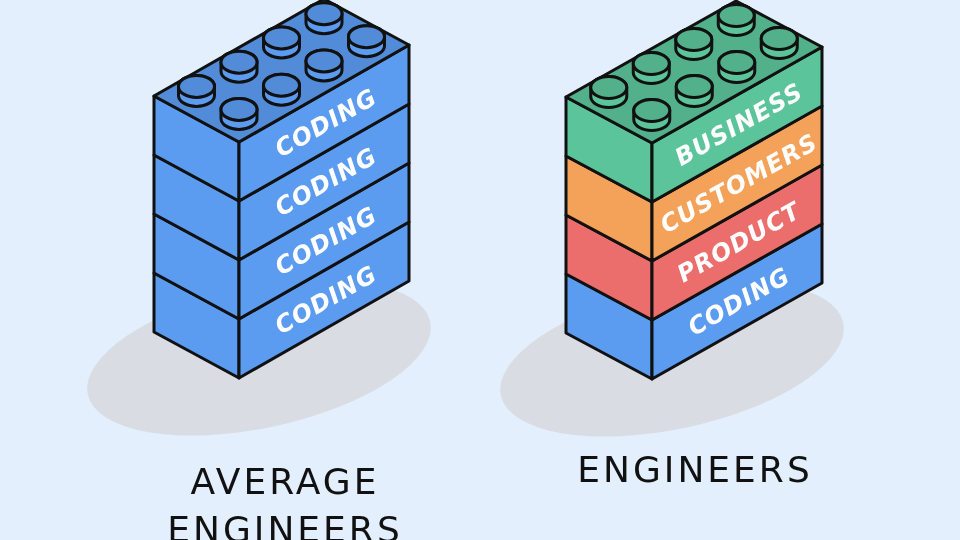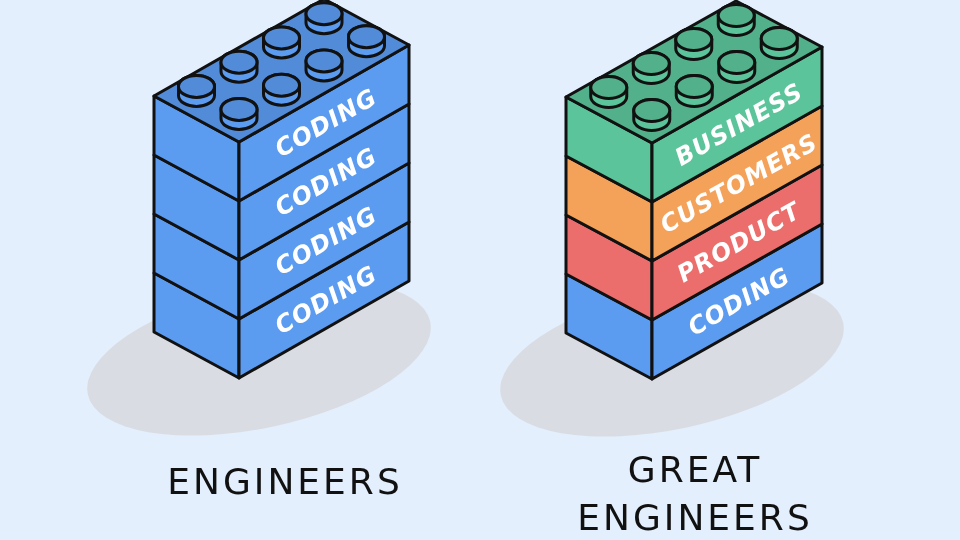--- a/index.html
+++ b/index.html
@@ -125,19 +125,19 @@
           </g>
           <g>
             <path d="M 633.75 119.5 L 633.75 110.5 A 18 11 0 0 1 669.75 110.5 L 669.75 119.5 A 18 11 0 0 1 633.75 119.5 Z" fill="#5bc49a" stroke="#111111" stroke-width="3"></path>
             <ellipse cx="651.75" cy="110.5" rx="18" ry="11" fill="#52b08b" stroke="#111111" stroke-width="3"></ellipse>
           </g>
         </g>
       </g>
   </svg>
 
   <div class="caption" style="left:120px;top:458px;width:330px;">
+    <div>AVERAGE</div>
     <div>ENGINEERS</div>
   </div>
   <div class="caption" style="left:530px;top:446px;width:330px;">
-    <div>GREAT</div>
     <div>ENGINEERS</div>
   </div>
 </div>
 
 </body></html>

